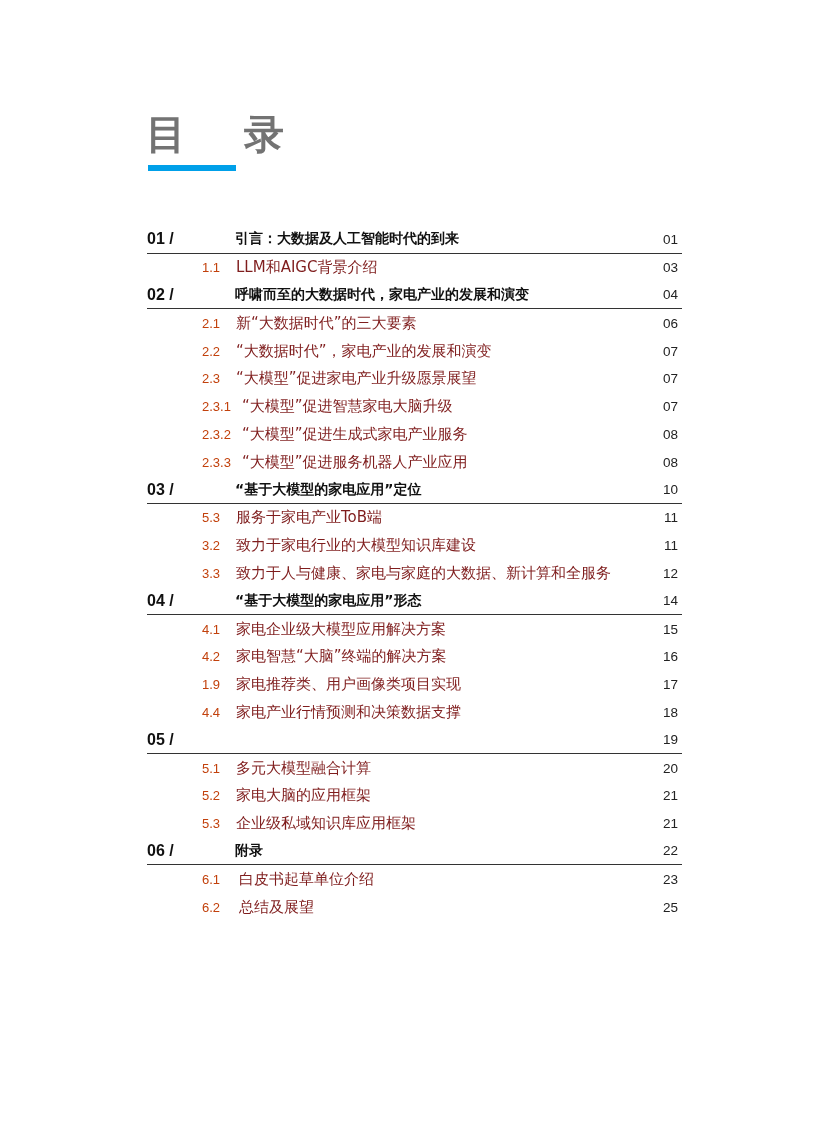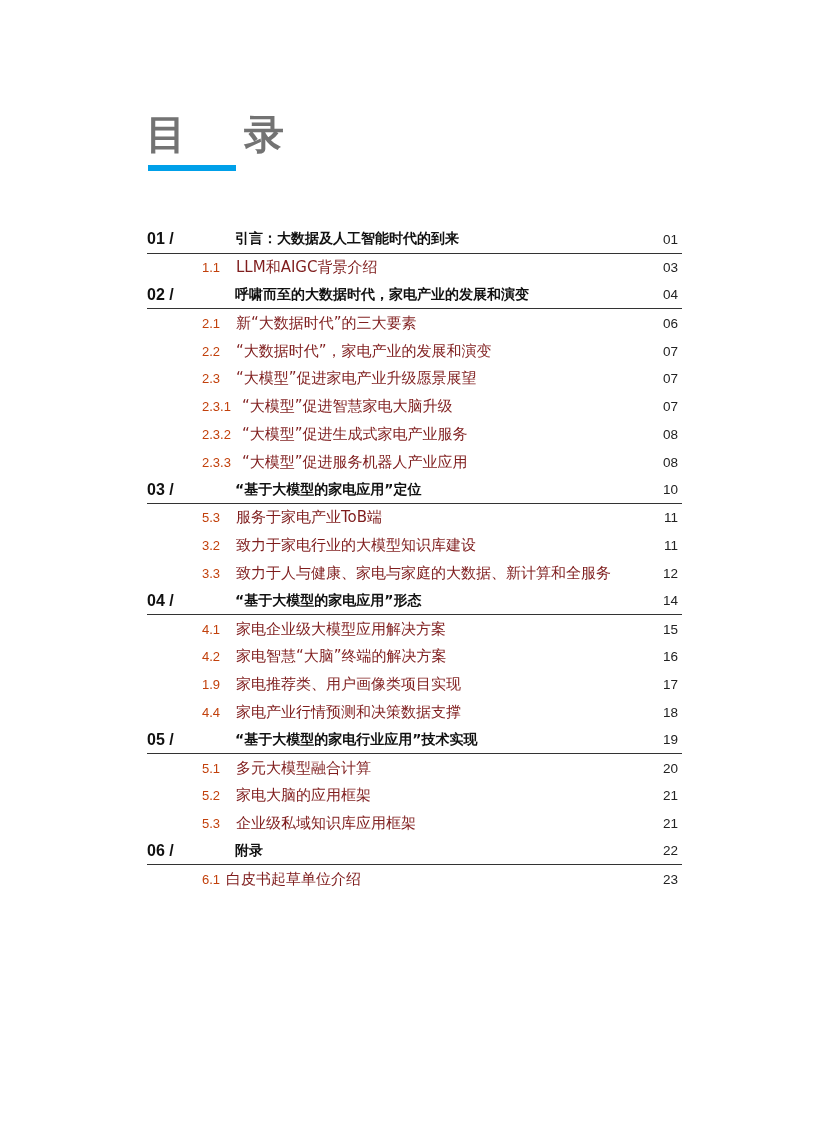--- a/index.html
+++ b/index.html
@@ -74,21 +74,21 @@
     .row.sub .label {
       font-size: 15px;
       color: #7f1d1d;
     }
     .row.sub.tight .num {
       width: auto;
       margin-right: 11px;
     }
     .row.sub.tight2 .num {
       width: auto;
-      margin-right: 6px;
+      margin-right: 19px;
     }
     .page {
       position: absolute;
       right: 4px;
       font-size: 13.5px;
       color: #222;
       font-family: Liberation Sans, sans-serif;
     }
   </style>
 </head>
@@ -188,21 +188,20 @@
     <span class="page">17</span>
   </div>
   <div class="row sub">
     <span class="num">4.4</span>
     <span class="label">家电产业行情预测和决策数据支撑</span>
     <span class="page">18</span>
   </div>
 
   <div class="row chapter">
     <span class="num">05 /</span>
-    <span class="label">“基于大模型的家电行业应用”技术实现</span>
     <span class="page">19</span>
   </div>
   <div class="row sub">
     <span class="num">5.1</span>
     <span class="label">多元大模型融合计算</span>
     <span class="page">20</span>
   </div>
   <div class="row sub">
     <span class="num">5.2</span>
     <span class="label">家电大脑的应用框架</span>
@@ -217,13 +216,18 @@
   <div class="row chapter">
     <span class="num">06 /</span>
     <span class="label">附录</span>
     <span class="page">22</span>
   </div>
   <div class="row sub tight2">
     <span class="num">6.1</span>
     <span class="label">白皮书起草单位介绍</span>
     <span class="page">23</span>
   </div>
+  <div class="row sub tight2">
+    <span class="num">6.2</span>
+    <span class="label">总结及展望</span>
+    <span class="page">25</span>
+  </div>
 </div>
 
 </body></html>

